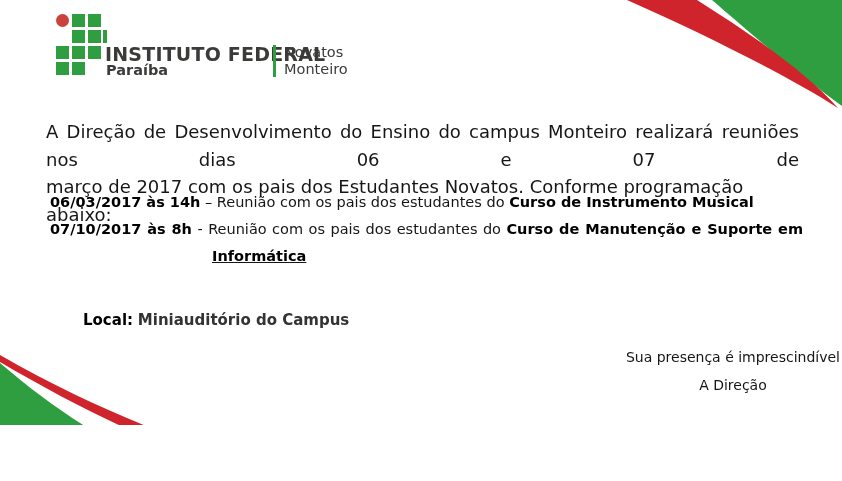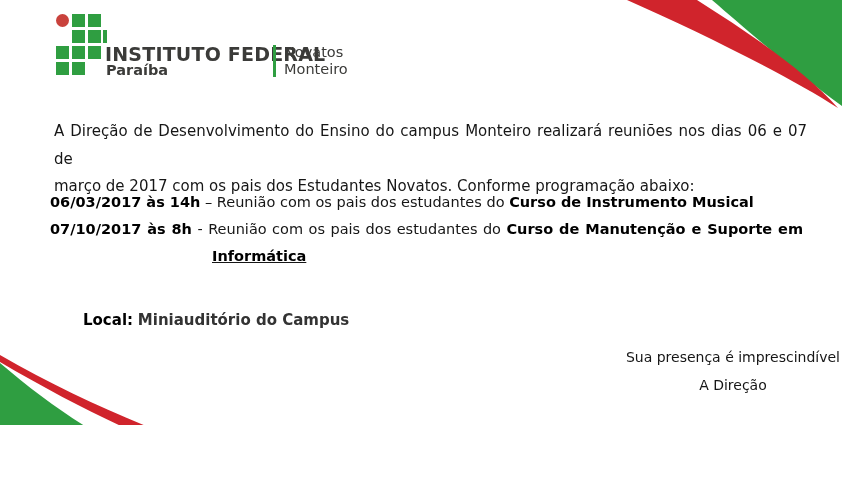--- a/index.html
+++ b/index.html
@@ -6,21 +6,21 @@
   .page{
     position:relative;width:842px;height:425px;background:#ffffff;
     font-family:"DejaVu Sans",sans-serif;overflow:hidden;color:#161616;padding-left:38px;
   }
   .deco{position:absolute;left:0;top:0;width:842px;height:481px;pointer-events:none;}
   .logo-mark{position:absolute;left:56px;top:14px;width:52px;height:62px;}
   .logo-title{position:absolute;left:105px;top:43px;font-size:19px;font-weight:bold;color:#3b3b39;letter-spacing:0.2px;white-space:nowrap;}
   .logo-sub{position:absolute;left:106px;top:62px;font-size:14.5px;color:#3b3b39;font-weight:bold;}
   .logo-divider{position:absolute;left:273px;top:45px;width:3px;height:32px;background:#2F9E41;}
   .campus-block{position:absolute;left:284px;top:44px;font-size:14.5px;color:#3b3b39;line-height:16.5px;}
-  .intro{position:absolute;left:54px;top:118px;width:753px;font-size:15px;line-height:27.5px;}
+  .intro{position:absolute;left:46px;top:118px;width:753px;font-size:18px;line-height:27.5px;}
   .schedule{position:absolute;left:50px;top:189px;width:753px;font-size:14.5px;line-height:27.2px;}
   .indent{padding-left:162px;text-decoration:underline;}
   .local{position:absolute;left:50px;top:311px;font-size:15px;margin-left:33px;}
   .local .value{color:#333;}
   .closing{position:absolute;right:40px;top:344px;text-align:center;font-size:14px;line-height:27.5px;}
   .justify-all{text-align:justify;text-align-last:justify;}
   .line b{font-weight:bold;color:#000;}
   .local b{font-weight:bold;color:#000;}
 </style>
 </head>

